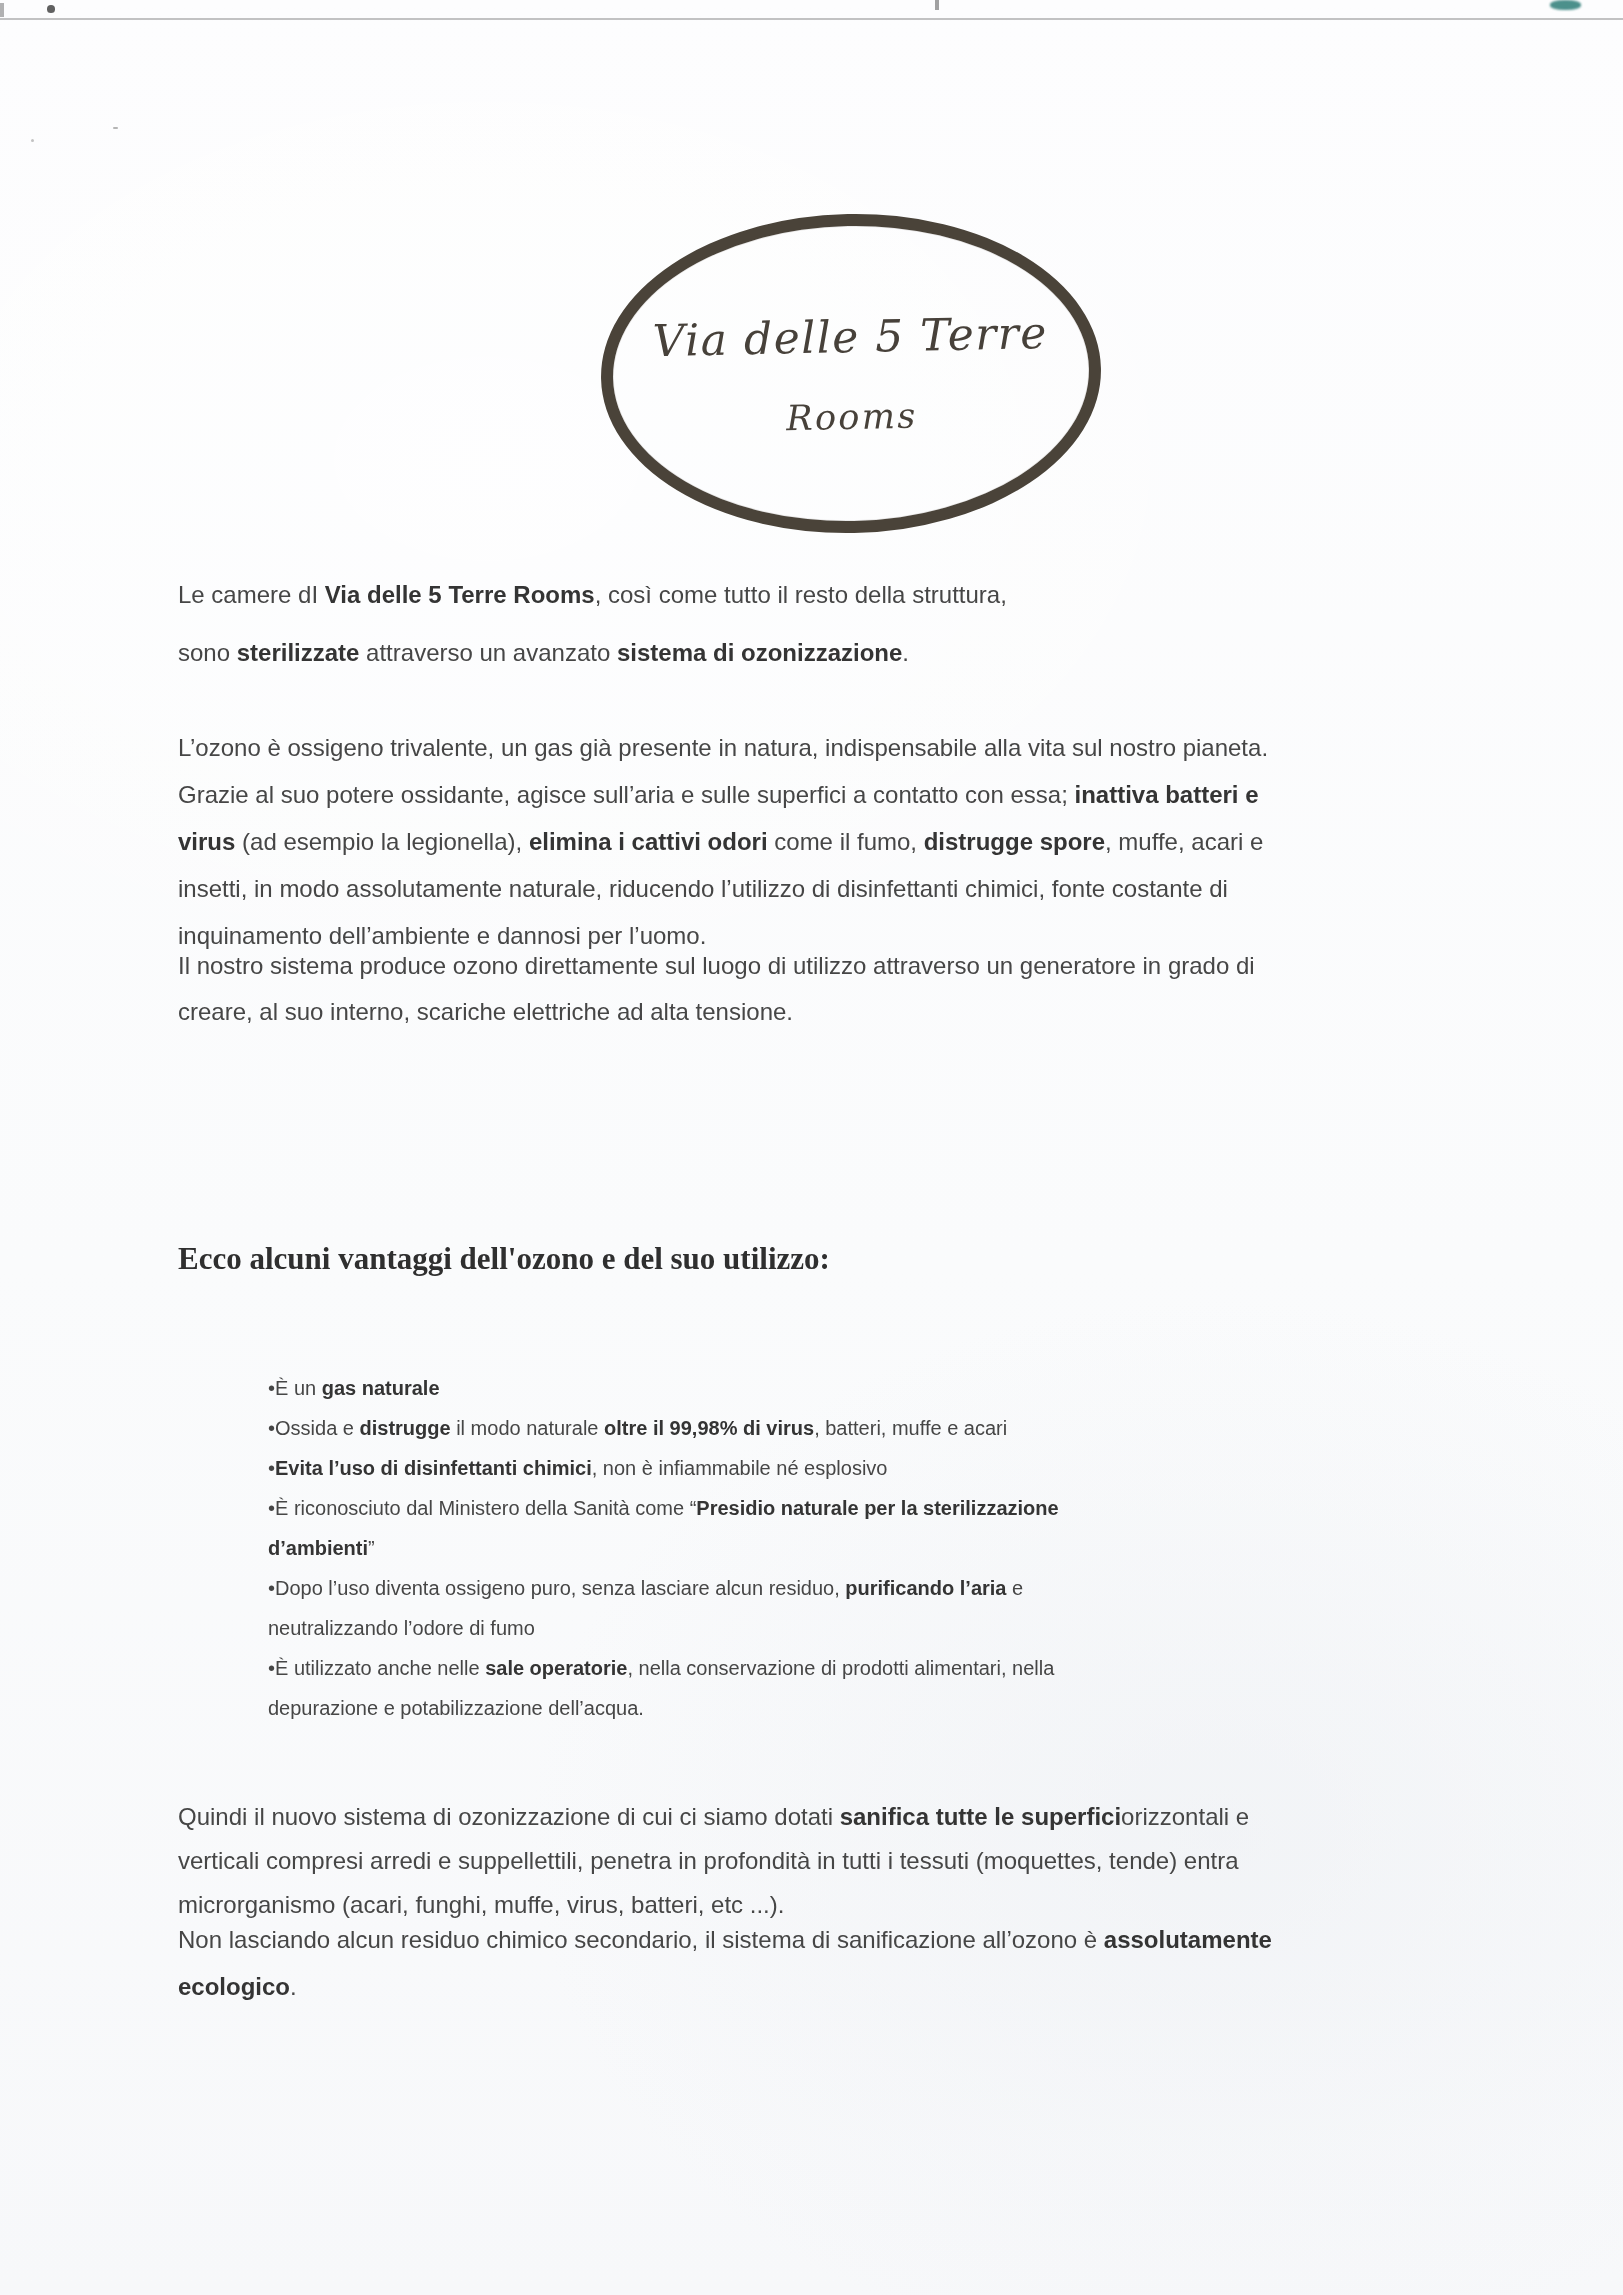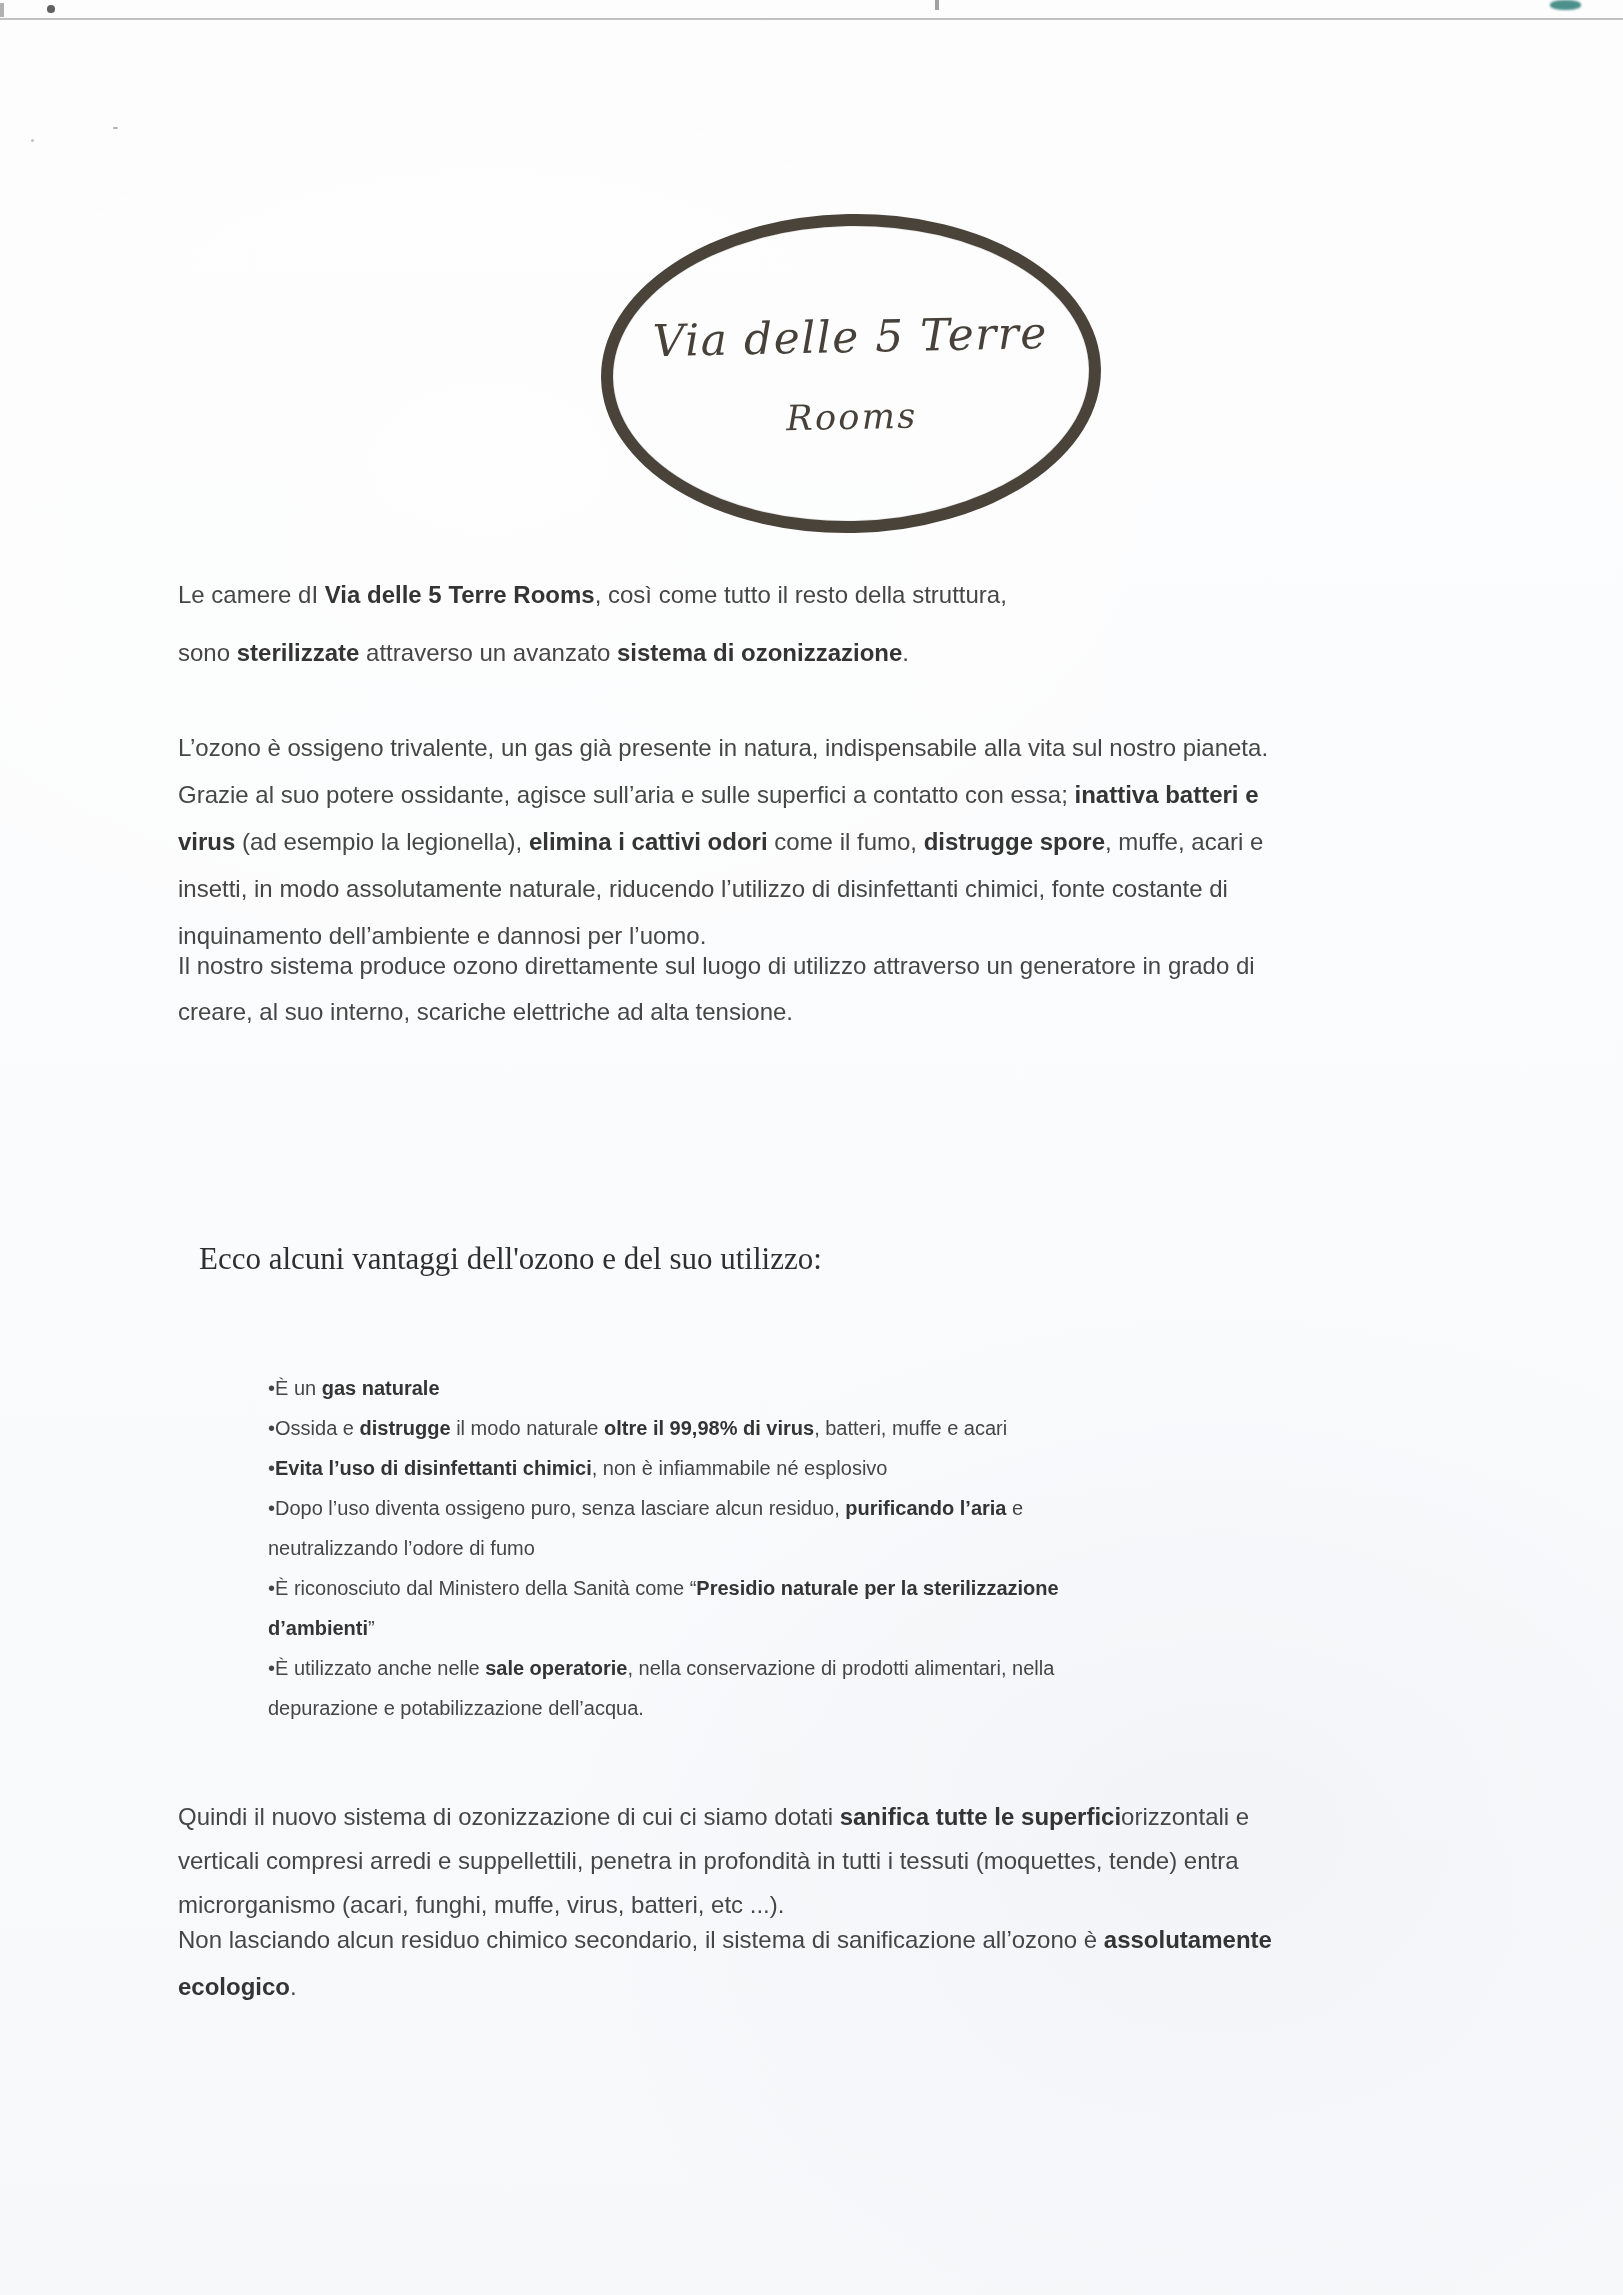--- a/index.html
+++ b/index.html
@@ -42,23 +42,22 @@
   }
   
   .para{position:absolute;left:178px;font-size:24px;color:#464646;}
   .para .line{white-space:nowrap;}
   .b{font-weight:700;color:#343434;margin-top:40px;}
   .p-intro{top:566px;}   .p-intro .line{line-height:58px;}
   .p-ozone{top:724px;}   .p-ozone .line{line-height:47px;}
   .p-system{top:943px;} .p-system .line{line-height:46px;}
   .heading{
     position:absolute;left:178px;top:1241px;
-    font-family:"Liberation Serif", serif;font-weight:400;font-size:31px;color:#2f2f2f;
+    font-family:"Liberation Serif", serif;font-weight:700;font-size:31px;color:#2f2f2f;
     white-space:nowrap;
-    margin-left:21px;
   }
   .bullets{position:absolute;left:268px;top:1368px;font-size:20px;color:#464646;}
   .bullets .line{line-height:40px;white-space:nowrap;}
   .p-sanif{top:1795px;}  .p-sanif .line{line-height:44px;}
   .p-eco{top:1916px;}    .p-eco .line{line-height:47px;}
 </style>
 </head>
 <body>
 
 <div class="page">
@@ -100,26 +99,26 @@
     <div>
         <div class="line"><span>•È un </span><span class="b">gas naturale</span></div>
       </div>
     <div>
         <div class="line"><span>•Ossida e </span><span class="b">distrugge</span><span> il modo naturale </span><span class="b">oltre il 99,98% di virus</span><span>, batteri, muffe e acari</span></div>
       </div>
     <div>
         <div class="line"><span>•</span><span class="b">Evita l’uso di disinfettanti chimici</span><span>, non è infiammabile né esplosivo</span></div>
       </div>
     <div>
+        <div class="line"><span>•È riconosciuto dal Ministero della Sanità come “</span><span class="b">Presidio naturale per la sterilizzazione</span></div>
+        <div class="line"><span class="b">d’ambienti</span><span>”</span></div>
+      </div>
+    <div>
         <div class="line"><span>•Dopo l’uso diventa ossigeno puro, senza lasciare alcun residuo, </span><span class="b">purificando l’aria</span><span> e</span></div>
         <div class="line"><span>neutralizzando l’odore di fumo</span></div>
-      </div>
-    <div>
-        <div class="line"><span>•È riconosciuto dal Ministero della Sanità come “</span><span class="b">Presidio naturale per la sterilizzazione</span></div>
-        <div class="line"><span class="b">d’ambienti</span><span>”</span></div>
       </div>
     <div>
         <div class="line"><span>•È utilizzato anche nelle </span><span class="b">sale operatorie</span><span>, nella conservazione di prodotti alimentari, nella</span></div>
         <div class="line"><span>depurazione e potabilizzazione dell’acqua.</span></div>
       </div>
   </div>
 
   <div class="para p-sanif">
       <div class="line"><span>Quindi il nuovo sistema di ozonizzazione di cui ci siamo dotati </span><span class="b">sanifica tutte le superfici</span><span>orizzontali e</span></div>
       <div class="line"><span>verticali compresi arredi e suppellettili, penetra in profondità in tutti i tessuti (moquettes, tende) entra</span></div>

